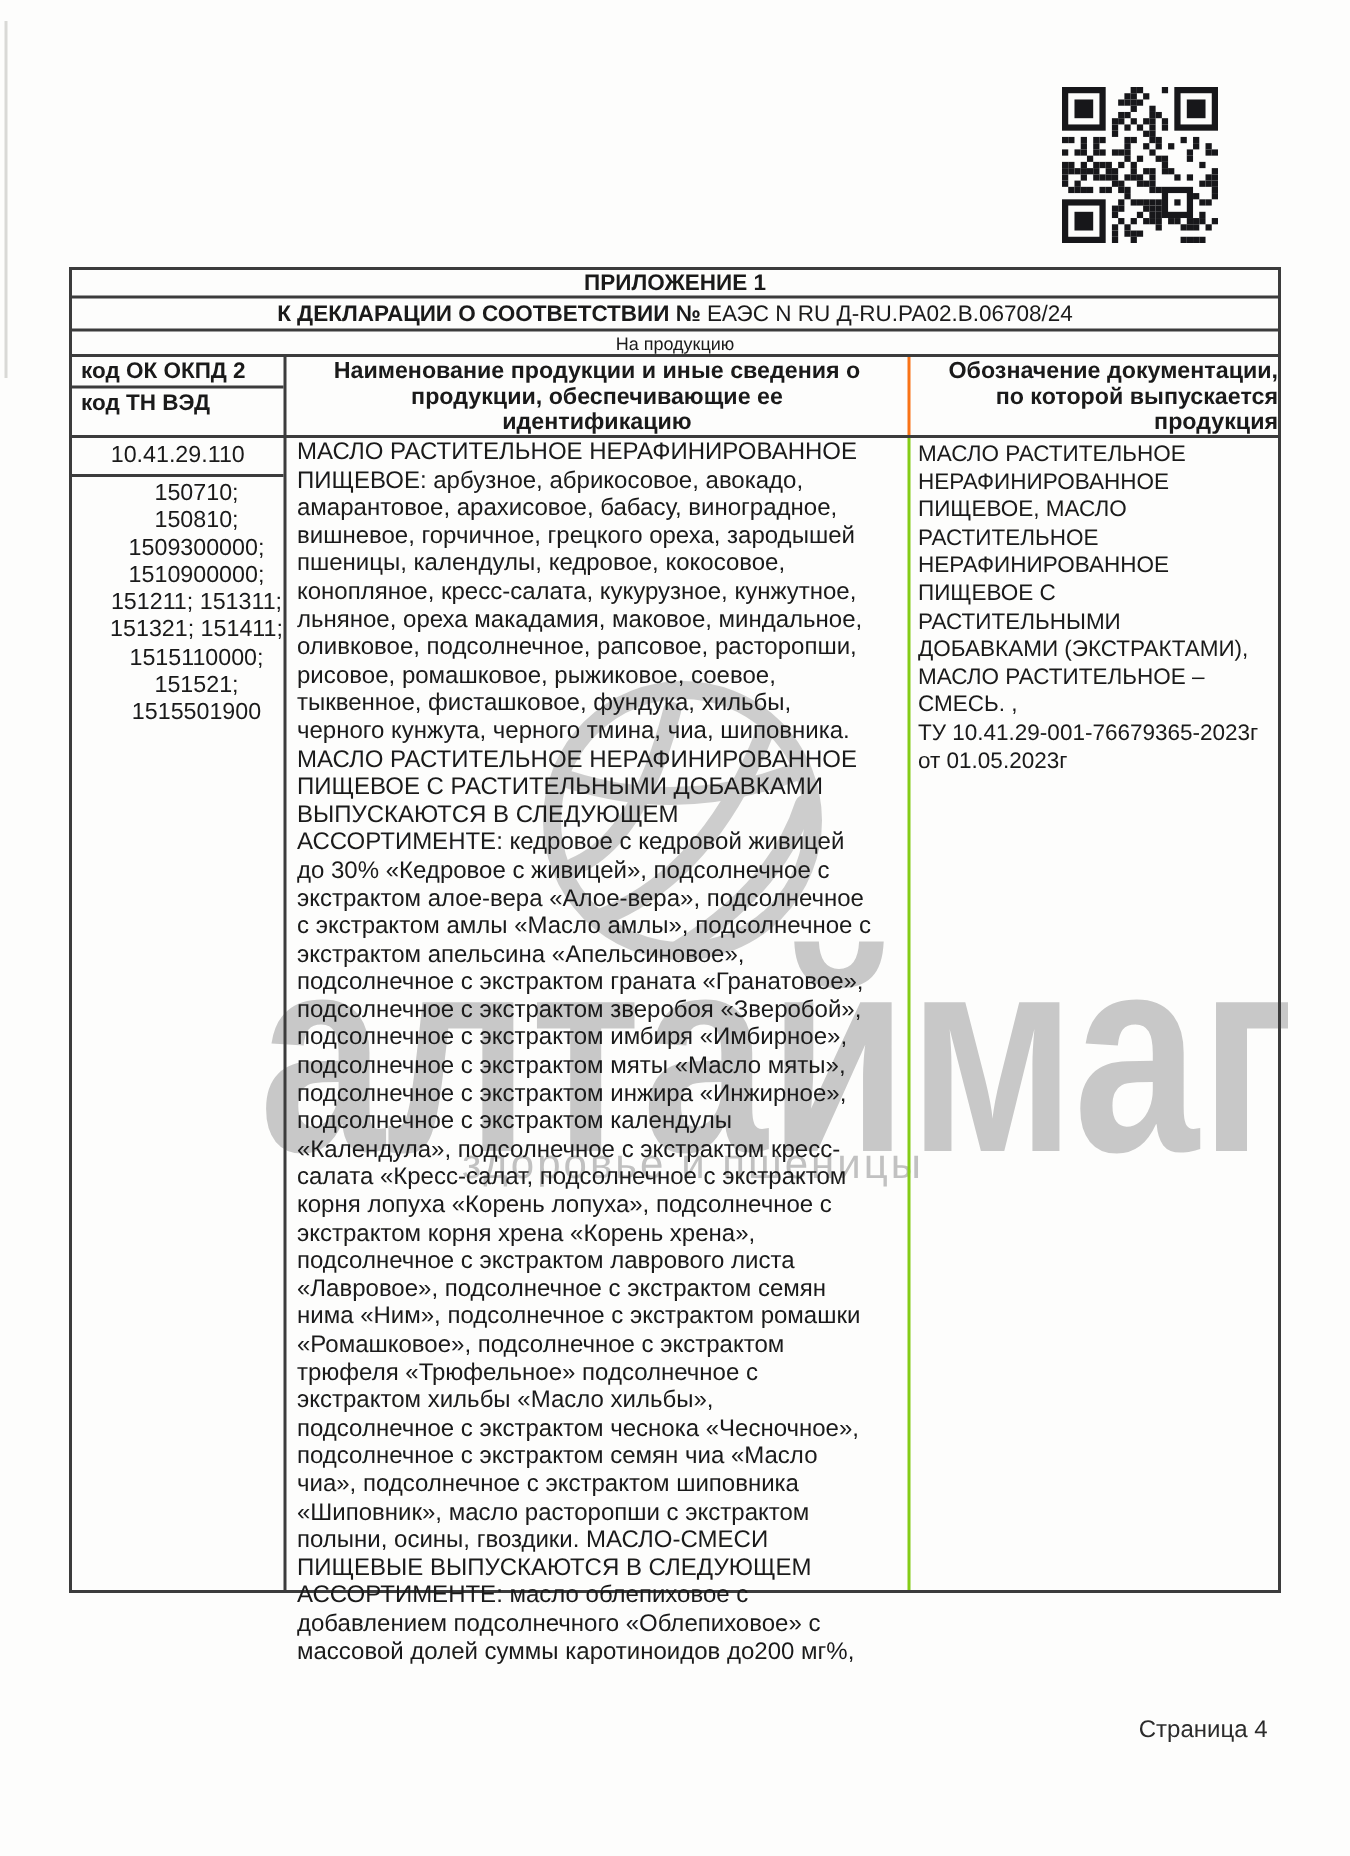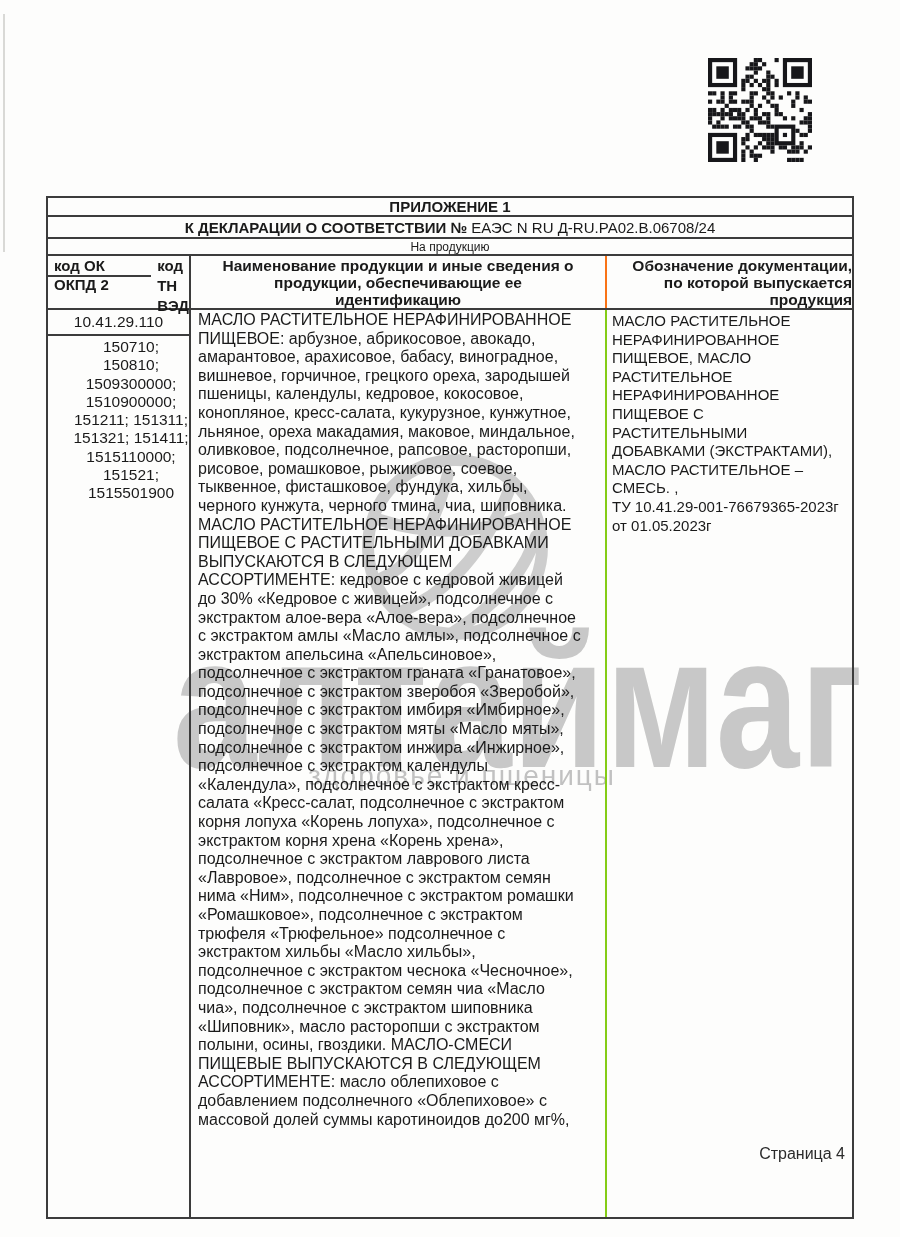--- a/index.html
+++ b/index.html
@@ -28,36 +28,36 @@
     color:#9e9e9e;opacity:.55;white-space:nowrap;
     transform:scale(1,1.25);transform-origin:left bottom;
   }
   .wm-small{
     position:absolute;left:308px;top:760px;
     font-size:28px;letter-spacing:2px;color:#9a9a9a;opacity:.6;white-space:nowrap;
   }
 
   
   .doc-table{
-    position:absolute;left:46px;top:196px;width:808px;box-sizing:border-box;
+    position:absolute;left:46px;top:178px;width:808px;box-sizing:border-box;
     border:2px solid #3c3c3c;z-index:2;background:transparent;
     font-size:16px;color:#1a1a1a;
   }
   .t-row{border-bottom:2px solid #3c3c3c;box-sizing:border-box;text-align:center;overflow:hidden;}
   .r1{height:19px;line-height:18px;font-weight:bold;font-size:15px;}
   .r2{height:22px;line-height:21px;font-size:15px;}
   .r2 .lbl{font-weight:bold;}
   .r3{height:17px;line-height:16px;font-size:12px;}
   .hdr{display:flex;height:54px;border-bottom:2px solid #3c3c3c;box-sizing:border-box;}
-  .c1h{width:143px;border-right:2px solid #3c3c3c;box-sizing:border-box;display:flex;flex-direction:row;}
+  .c1h{width:143px;border-right:2px solid #3c3c3c;box-sizing:border-box;display:flex;flex-direction:column;}
   .c1h-top{height:21px;line-height:19px;border-bottom:2px solid #3c3c3c;box-sizing:border-box;font-weight:bold;font-size:15px;padding-left:6px;text-align:left;}
   .c1h-bot{flex:1;font-weight:bold;font-size:15px;padding-left:6px;text-align:left;line-height:20px;}
   .c2h{width:416px;border-right:2px solid #f97316;box-sizing:border-box;font-weight:bold;font-size:15.5px;text-align:center;line-height:17px;padding-top:1px;white-space:pre-line;}
   .c3h{flex:1;font-weight:bold;font-size:15.5px;text-align:right;line-height:17px;padding-top:1px;white-space:pre-line;}
-  .tbody{display:flex;height:907px;justify-content:flex-end;}
+  .tbody{display:flex;height:768px;justify-content:flex-end;}
   .c1{width:143px;border-right:2px solid #3c3c3c;box-sizing:border-box;}
   .okpd{height:26px;line-height:24px;border-bottom:2px solid #3c3c3c;box-sizing:border-box;text-align:center;font-size:15.5px;}
   .tnved{text-align:center;font-size:15.5px;line-height:18.3px;padding-top:2px;white-space:pre-line;margin-left:25px;}
   .c2{width:416px;border-right:2px solid #84cc16;box-sizing:border-box;padding:1px 6px 0 7px;font-size:16px;line-height:18.6px;white-space:pre-line;text-align:left;}
   .c3{flex:1;padding:2px 4px 0 5px;font-size:15px;line-height:18.6px;white-space:pre-line;text-align:left;}
 
   .footer{
     position:absolute;right:55px;top:1145px;font-size:16px;color:#2b2b2b;z-index:2;
   }
 </style>

